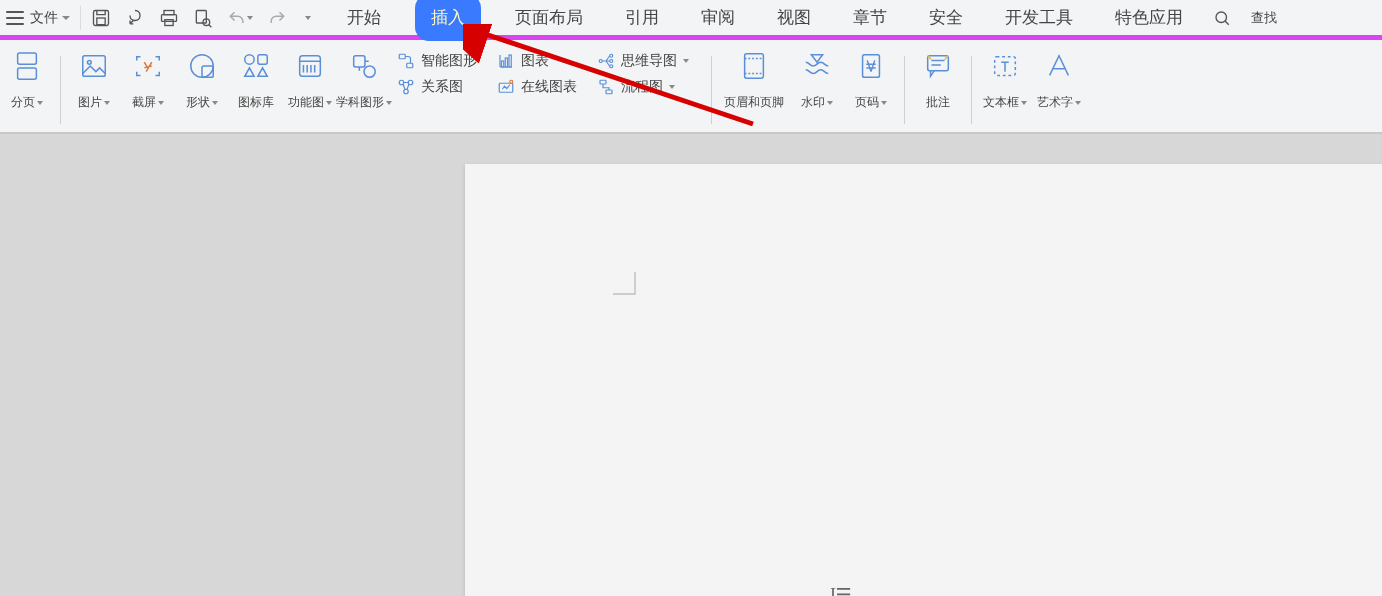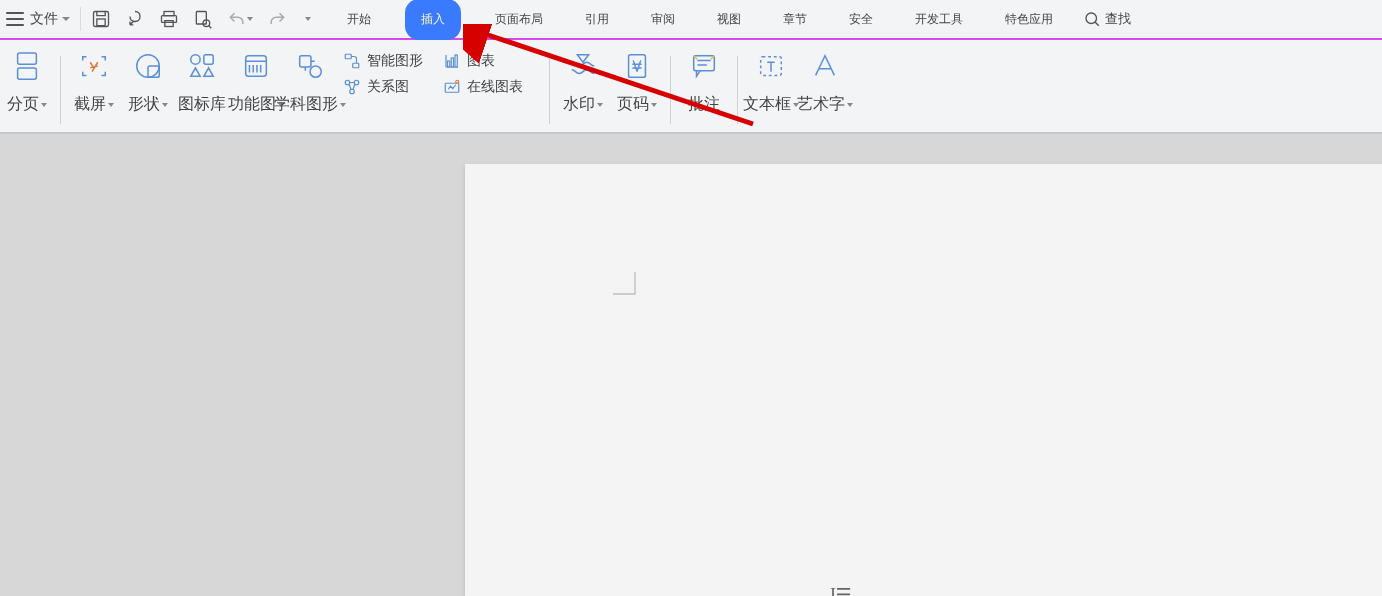--- a/index.html
+++ b/index.html
@@ -7,58 +7,58 @@
   font-family: "PingFang SC","Hiragino Sans GB","Microsoft YaHei",sans-serif;
   font-size: 13px; color: #444; background: #d7d7d7;
   width: 1382px; height: 596px; overflow: hidden; position: relative;
   user-select: none;
 }
 
 
 .topbar {
   height: 40px; background: #f3f4f5;
   display: flex; align-items: center;
-  border-bottom: 2px solid #d946ef;
+  border-bottom: 5px solid #d946ef;
 }
 .hamburger { width: 18px; height: 14px; margin-left: 6px;
   display: flex; flex-direction: column; justify-content: space-between; }
 .hamburger span { height: 2px; background: #555; border-radius: 1px; }
 .file-label { margin-left: 6px; font-size: 14px; }
 .chev-down {
   display: inline-block; border-style: solid;
   border-width: 4px 4px 0 4px; border-color: #888 transparent transparent transparent;
   margin-left: 4px;
 }
 .vdiv { width: 1px; height: 24px; background: #dcdcdc; margin: 0 10px; }
 
 .qa { display: flex; align-items: center; gap: 14px; }
 .qa-ico svg { width: 20px; height: 20px; display: block; }
 .qa-undo { display: flex; align-items: center; }
 .tabs { display: flex; align-items: center; gap: 26px; margin-left: 28px; }
-.tab { font-size: 12px; color: #444; padding: 4px 8px; cursor: pointer; font-family: Liberation Mono, monospace; }
+.tab { font-size: 17px; color: #444; padding: 4px 8px; cursor: pointer; font-family: Liberation Mono, monospace; }
 .tab.active {
   background: #3a7afe; color: #fef9c3; border-radius: 14px; padding: 12px 16px;
 }
-.search-btn { display: flex; align-items: center; gap: 4px; margin-left: 22px; cursor: pointer; }
+.search-btn { display: flex; align-items: center; gap: 20px; margin-left: 22px; cursor: pointer; }
 
 
 .ribbon {
   height: 94px; background: #f3f4f5; border-bottom: 2px solid #c8c8c8;
   display: flex; padding-top: 10px;
 }
 .group { display: flex; align-items: flex-start; }
 .gsep { width: 1px; background: #d0d0d0; margin: 6px 6px 8px 6px; align-self: stretch; }
 .big-btn {
   display: flex; flex-direction: column; align-items: center;
   width: 54px; cursor: pointer;
 }
 .big-btn.wide { width: auto; padding: 0 6px; }
 .big-btn .ico { height: 32px; display: flex; align-items: center; justify-content: center; }
 .big-btn .ico svg { width: 30px; height: 30px; }
-.big-btn .lbl { margin-top: 12px; font-size: 16px; white-space: nowrap; display: flex; align-items: center; gap: 2px; justify-content: center;}
+.big-btn .lbl { margin-top: 12px; font-size: 12px; white-space: nowrap; display: flex; align-items: center; gap: 2px; justify-content: center;}
 .small-stack { display: flex; flex-direction: column; gap: 8px; padding-top: 2px; }
 .small-btn { display: flex; align-items: center; gap: 6px; cursor: pointer; font-size: 14px; white-space: nowrap;}
 .small-btn svg { width: 18px; height: 18px; }
 .chev-sm { border-style: solid; border-width: 4px 3px 0 3px;
   border-color: #888 transparent transparent transparent; display: inline-block;}
 
 
 .canvas { position: absolute; left: 0; right: 0; top: 134px; bottom: 0; background: #d7d7d7; }
 .page { position: absolute; left: 465px; top: 30px; width: 920px; height: 432px;
   background: #f4f4f4; box-shadow: 0 2px 4px rgba(0,0,0,.15); }
@@ -164,20 +164,33 @@
           <span class="chev-sm"></span>
         </div>
     </div>
   </div>
   <div class="gsep"></div>
 
   <div class="group">
     <div class="big-btn">
       <div class="ico">
         <svg viewBox="0 0 32 32" fill="none" stroke="#5b8fd8" stroke-width="1.6">
+          <rect x="4" y="5" width="24" height="22" rx="2"></rect>
+            <circle cx="11" cy="12" r="2"></circle>
+            <path d="M4 24l8-8 6 6 4-4 6 6"></path>
+        </svg>
+      </div>
+      <div class="lbl">
+          <span>图片</span>
+          <span class="chev-sm"></span>
+        </div>
+    </div>
+    <div class="big-btn">
+      <div class="ico">
+        <svg viewBox="0 0 32 32" fill="none" stroke="#5b8fd8" stroke-width="1.6">
           <path d="M4 10V6h4M28 10V6h-4M4 22v4h4M28 22v4h-4"></path>
           <path d="M20 12l-6 10M12 12l3 5M12 18l8-2" stroke="#e07a3a"></path>
         </svg>
       </div>
       <div class="lbl">
           <span>截屏</span>
           <span class="chev-sm"></span>
         </div>
     </div>
     <div class="big-btn">
@@ -263,24 +276,57 @@
       </div>
       <div class="small-btn">
         <svg viewBox="0 0 24 24" fill="none" stroke="#5b8fd8" stroke-width="1.6">
             <rect x="3" y="7" width="18" height="12" rx="1"></rect>
             <path d="M7 15l3-4 3 3 4-5"></path>
             <circle cx="19" cy="5" r="2" stroke="#e07a3a"></circle>
           </svg>
         <span>在线图表</span>
       </div>
     </div>
+    <div class="small-stack" style="width:108px">
+      <div class="small-btn">
+        <svg viewBox="0 0 24 24" fill="none" stroke="#5b8fd8" stroke-width="1.6">
+            <circle cx="5" cy="12" r="2"></circle>
+            <circle cx="19" cy="5" r="2"></circle>
+            <circle cx="19" cy="12" r="2"></circle>
+            <circle cx="19" cy="19" r="2"></circle>
+            <path d="M7 12h5M12 12l5-7M12 12l5 7M12 12h5"></path>
+          </svg>
+        <span>思维导图</span>
+          <span class="chev-sm"></span>
+      </div>
+      <div class="small-btn">
+        <svg viewBox="0 0 24 24" fill="none" stroke="#5b8fd8" stroke-width="1.6">
+            <rect x="4" y="3" width="8" height="5" rx="1"></rect>
+            <rect x="12" y="16" width="8" height="5" rx="1"></rect>
+            <path d="M8 8v5h8v3"></path>
+          </svg>
+        <span>流程图</span>
+          <span class="chev-sm"></span>
+      </div>
+    </div>
   </div>
   <div class="gsep"></div>
 
   <div class="group">
+    <div class="big-btn wide">
+      <div class="ico">
+        <svg viewBox="0 0 32 32" fill="none" stroke="#5b8fd8" stroke-width="1.6">
+          <rect x="6" y="3" width="20" height="26" rx="2"></rect>
+            <path d="M6 8h20M6 24h20" stroke-dasharray="2 2"></path>
+        </svg>
+      </div>
+      <div class="lbl">
+          <span>页眉和页脚</span>
+        </div>
+    </div>
     <div class="big-btn">
       <div class="ico">
         <svg viewBox="0 0 32 32" fill="none" stroke="#5b8fd8" stroke-width="1.6">
           <path d="M4 12c4 0 4 4 8 4s4-4 8-4 4 4 8 4M4 20c4 0 4 4 8 4s4-4 8-4 4 4 8 4"></path>
             <path d="M10 4h12l-6 8z"></path>
         </svg>
       </div>
       <div class="lbl">
           <span>水印</span>
           <span class="chev-sm"></span>

